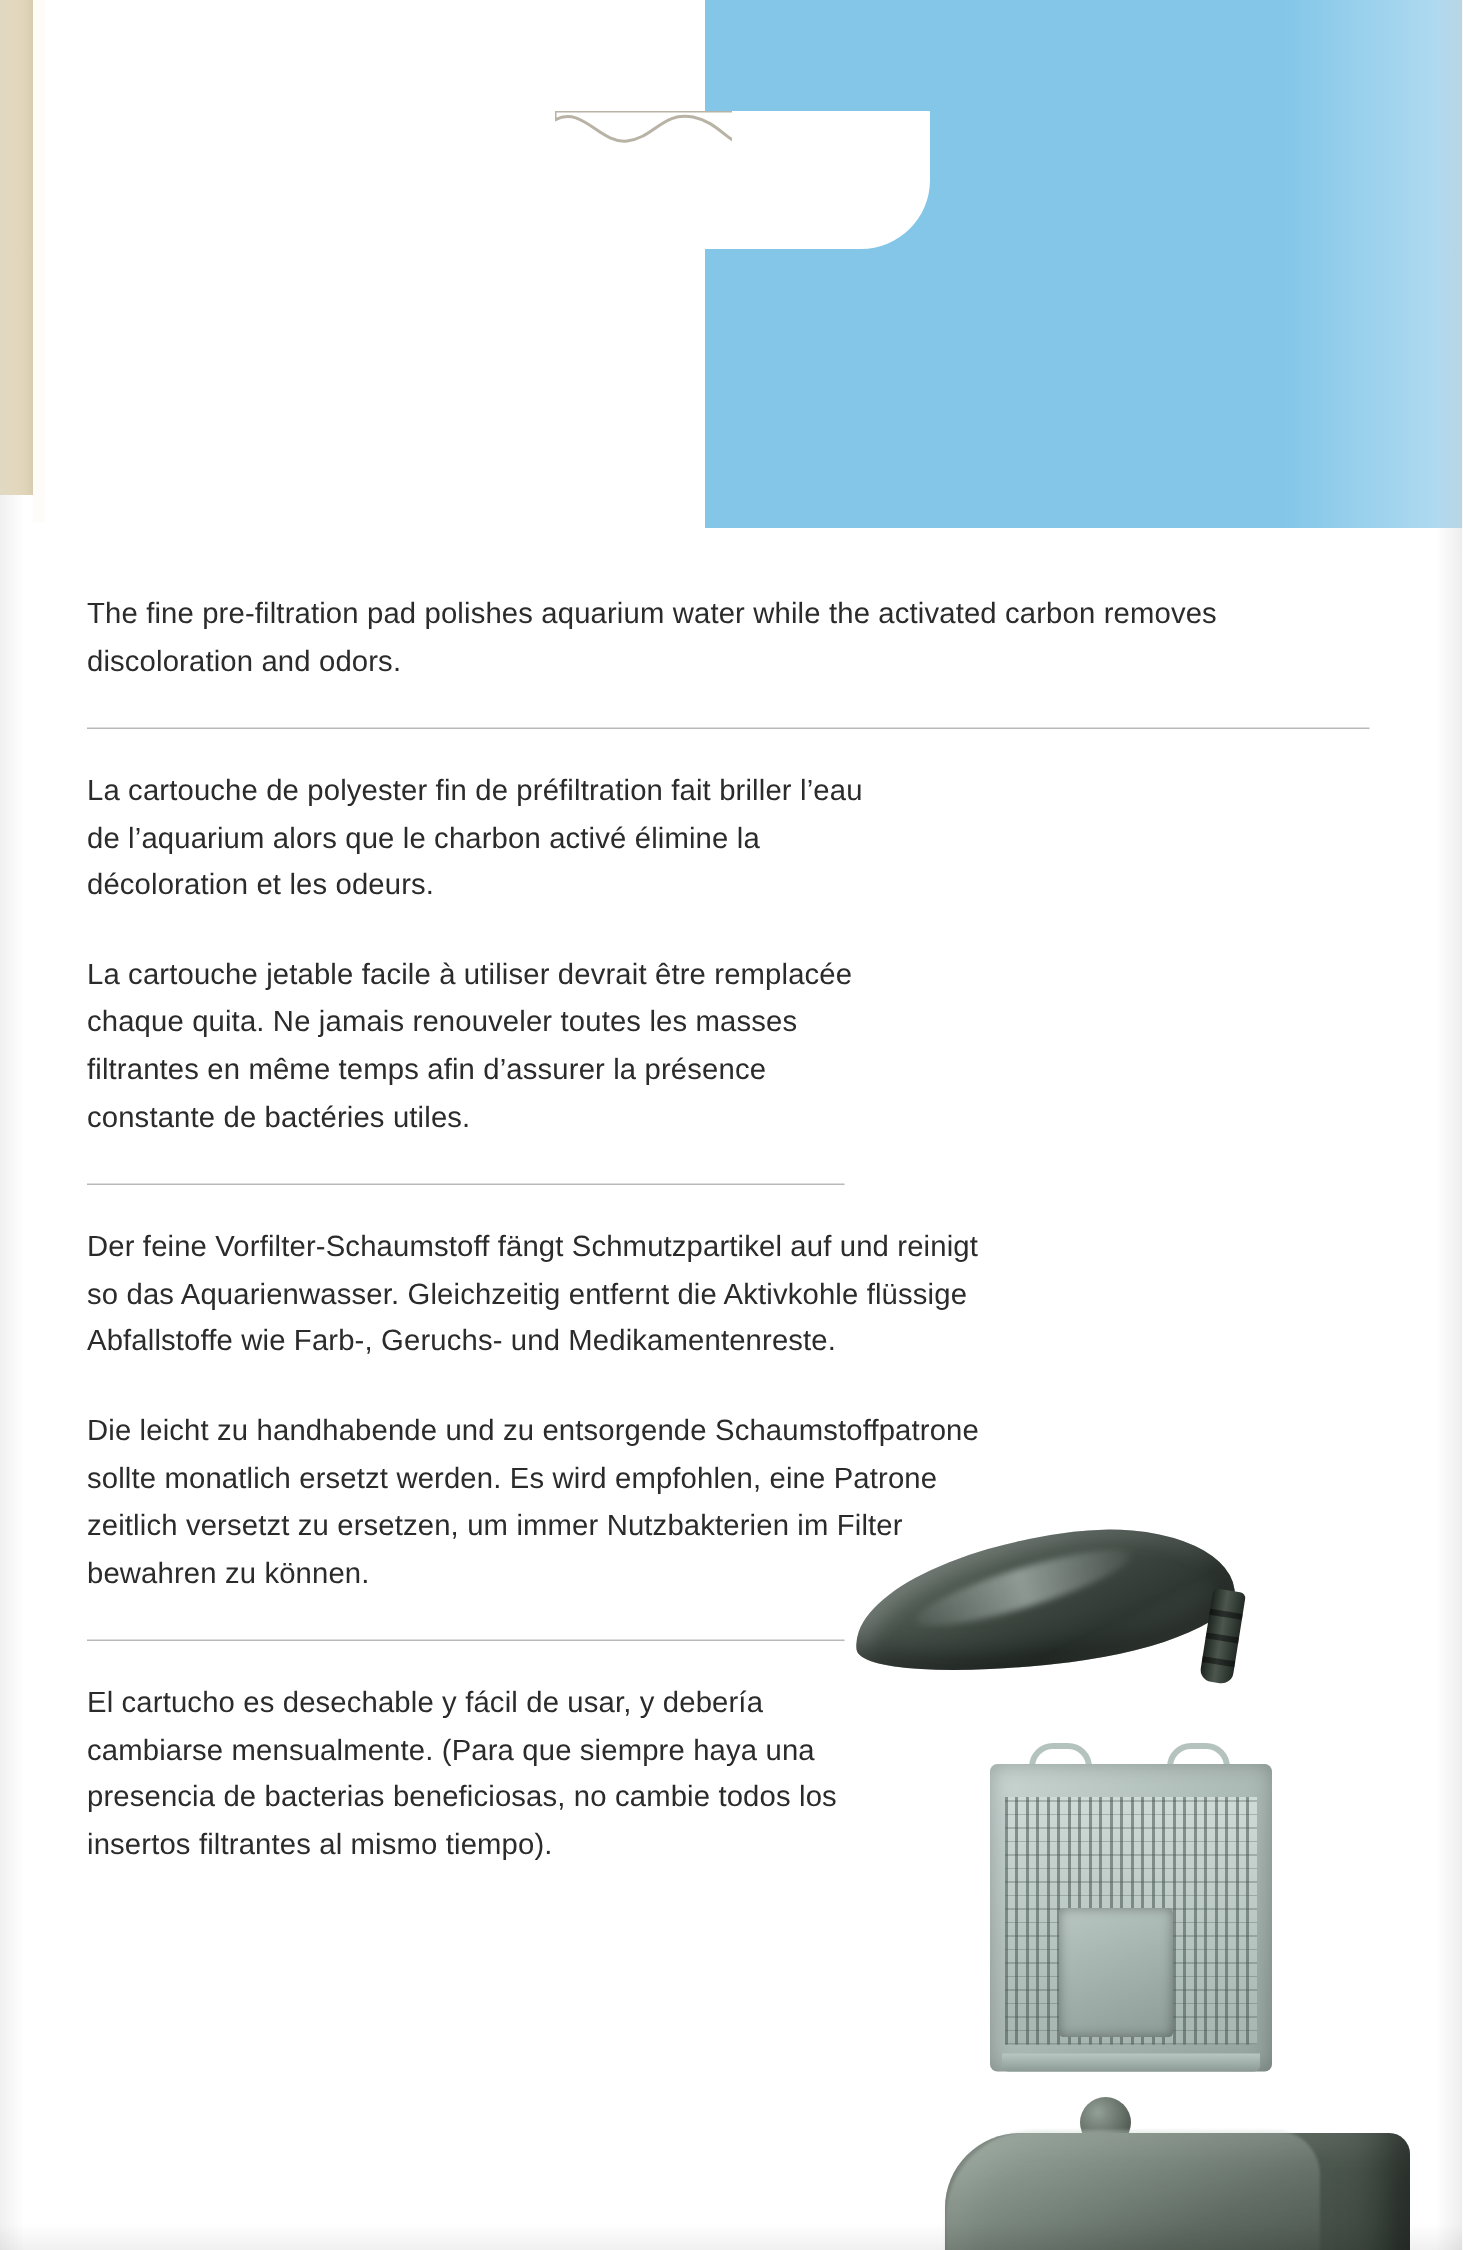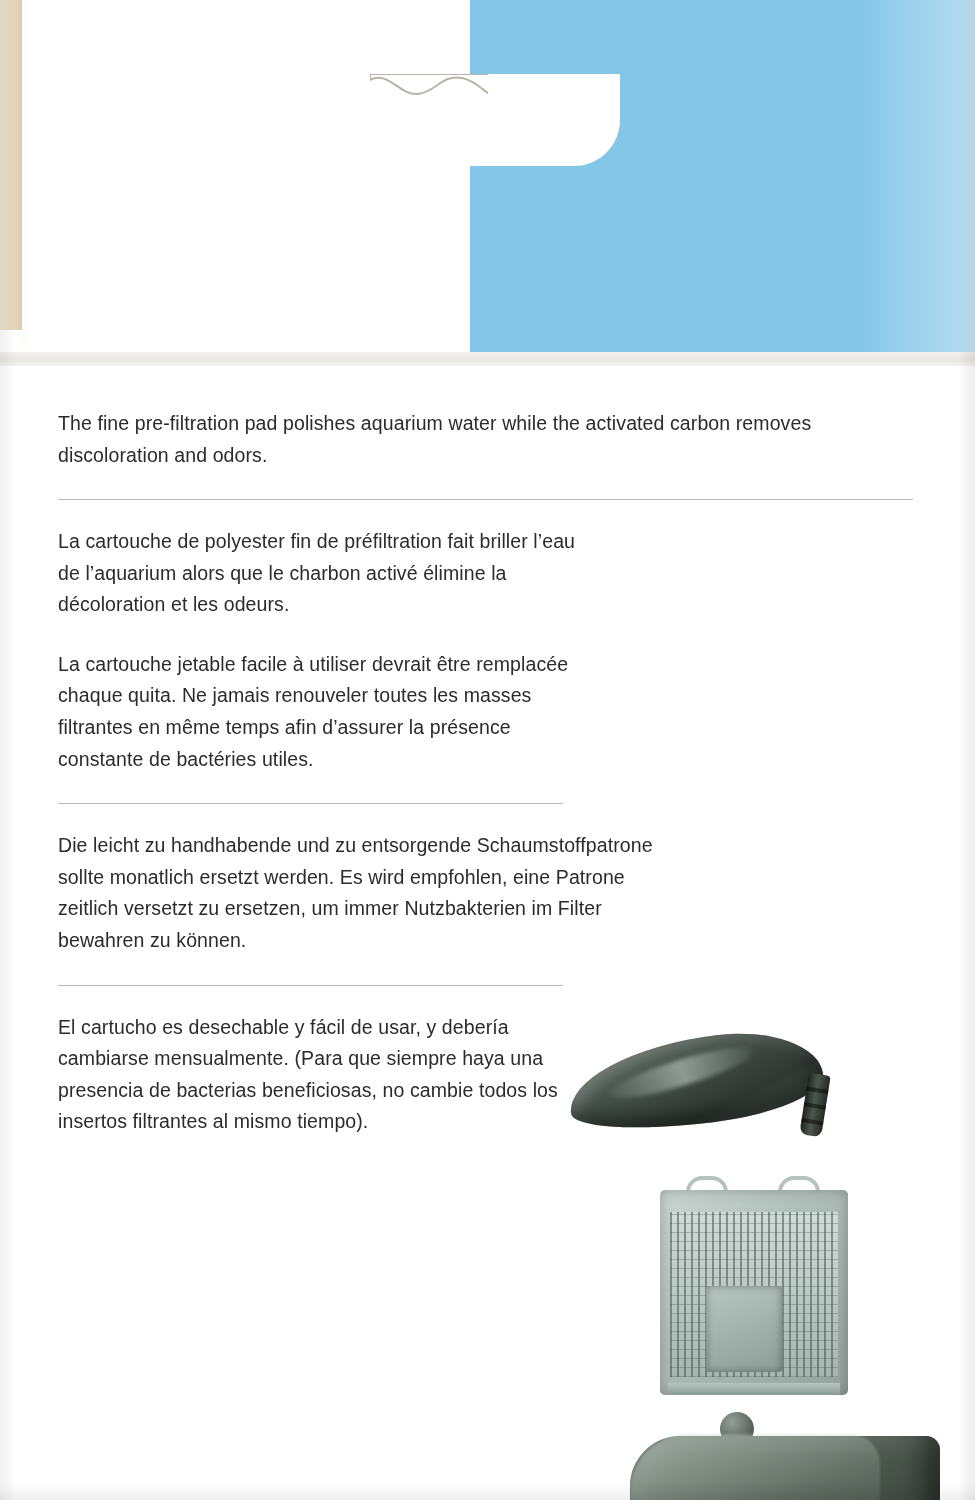--- a/index.html
+++ b/index.html
@@ -107,21 +107,21 @@
     width: 132px;
     height: 92px;
     background: #ffffff;
     border-radius: 0 0 66px 66px;
   }
 
   
   .body-area {
     position: absolute;
     left: 0;
-    top: 366px;
+    top: 352px;
     width: 975px;
     height: 1128px;
     background: #ffffff;
   }
   .text-col {
     position: absolute;
     left: 58px;
     top: 42px;
     width: 862px;
   }
@@ -374,20 +374,21 @@
 
       <p class="para">The fine pre-filtration pad polishes aquarium water while the activated carbon removes discoloration and odors.</p>
 
       <hr class="rule">
 
       <p class="para narrow">La cartouche de polyester fin de préfiltration fait briller l’eau de l’aquarium alors que le charbon activé élimine la décoloration et les odeurs.</p>
       <p class="para narrow">La cartouche jetable facile à utiliser devrait être remplacée chaque quita. Ne jamais renouveler toutes les masses filtrantes en même temps afin d’assurer la présence constante de bactéries utiles.</p>
 
       <hr class="rule short">
 
+      <p class="para mid">Der feine Vorfilter-Schaumstoff fängt Schmutzpartikel auf und reinigt so das Aquarienwasser. Gleichzeitig entfernt die Aktivkohle flüssige Abfallstoffe wie Farb-, Geruchs- und Medikamentenreste.</p>
       <p class="para mid">Die leicht zu handhabende und zu entsorgende Schaumstoffpatrone sollte monatlich ersetzt werden. Es wird empfohlen, eine Patrone zeitlich versetzt zu ersetzen, um immer Nutzbakterien im Filter bewahren zu können.</p>
 
       <hr class="rule short">
 
       <p class="para narrow">El cartucho es desechable y fácil de usar, y debería cambiarse mensualmente. (Para que siempre haya una presencia de bacterias beneficiosas, no cambie todos los insertos filtrantes al mismo tiempo).</p>
 
     </div>
 
     <div class="photos">
 

